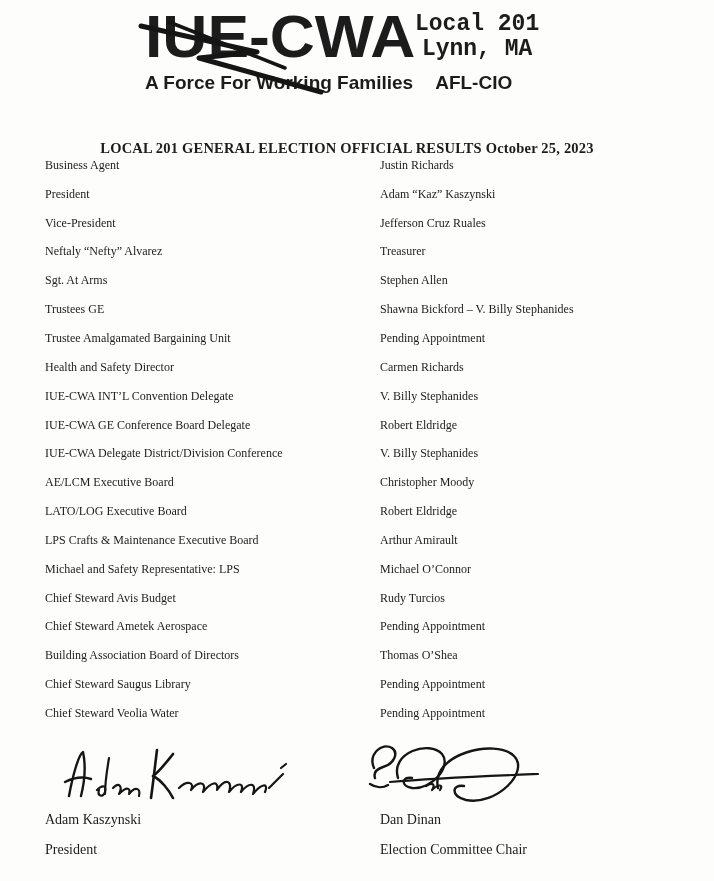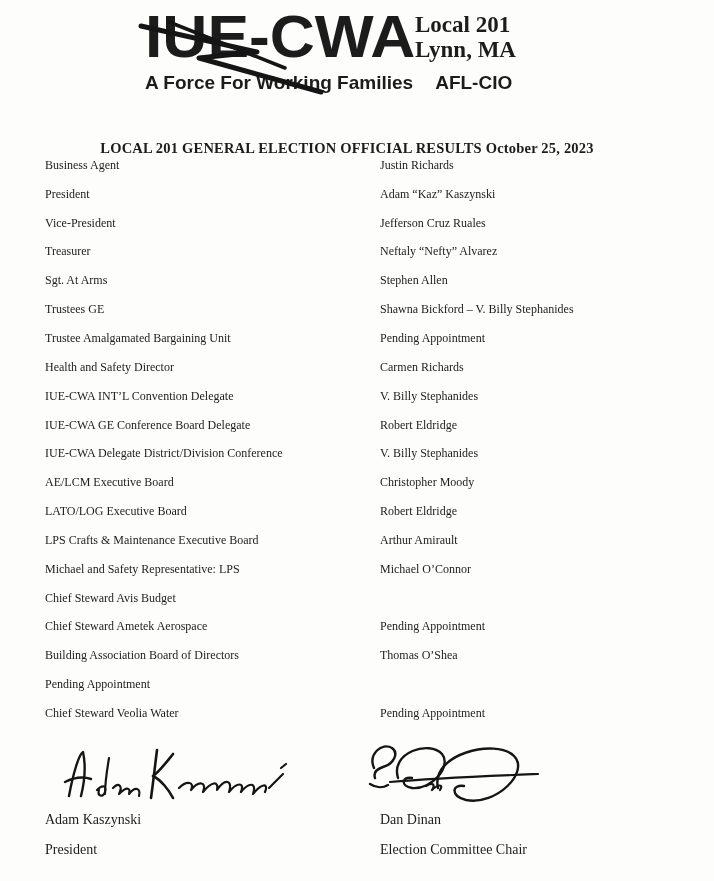--- a/index.html
+++ b/index.html
@@ -22,26 +22,27 @@
     font-weight:bold;
     font-size:60px;
     line-height:62px;
     letter-spacing:0px;
     transform:scaleX(1.04);
     transform-origin:left;
     display:inline-block;
   }
   .bolt { position:absolute; left:-10px; top:6px; pointer-events:none; }
   .local-block {
-    font-family:Liberation Serif, serif;
+    font-family:Liberation Mono, monospace;
     font-weight:bold;
     font-size:23px;
     line-height:25px;
     margin:6px 0 0 10px;
     white-space:nowrap;
+    text-align:center;
   }
   .tagline-row {
     font-family:"Liberation Sans", sans-serif;
     font-weight:bold;
     font-size:19px;
     margin-top:4px;
     display:flex;
     gap:22px;
     white-space:nowrap;
   }
@@ -120,22 +121,22 @@
       <span>President</span>
       <span>Adam “Kaz” Kaszynski</span>
     </div>
 
     <div class="result-row">
       <span>Vice-President</span>
       <span>Jefferson Cruz Ruales</span>
     </div>
 
     <div class="result-row">
+      <span>Neftaly “Nefty” Alvarez</span>
       <span>Treasurer</span>
-      <span>Neftaly “Nefty” Alvarez</span>
     </div>
 
     <div class="result-row">
       <span>Sgt. At Arms</span>
       <span>Stephen Allen</span>
     </div>
 
     <div class="result-row">
       <span>Trustees GE</span>
       <span>Shawna Bickford – V. Billy Stephanides</span>
@@ -181,33 +182,35 @@
       <span>Arthur Amirault</span>
     </div>
 
     <div class="result-row">
       <span>Michael and Safety Representative: LPS</span>
       <span>Michael O’Connor</span>
     </div>
 
     <div class="result-row">
       <span>Chief Steward Avis Budget</span>
+      <span>Rudy Turcios</span>
     </div>
 
     <div class="result-row">
       <span>Chief Steward Ametek Aerospace</span>
       <span>Pending Appointment</span>
     </div>
 
     <div class="result-row">
       <span>Building Association Board of Directors</span>
       <span>Thomas O’Shea</span>
     </div>
 
     <div class="result-row">
+      <span>Chief Steward Saugus Library</span>
       <span>Pending Appointment</span>
     </div>
 
     <div class="result-row">
       <span>Chief Steward Veolia Water</span>
       <span>Pending Appointment</span>
     </div>
   </main>
 
   <footer class="signatures">

